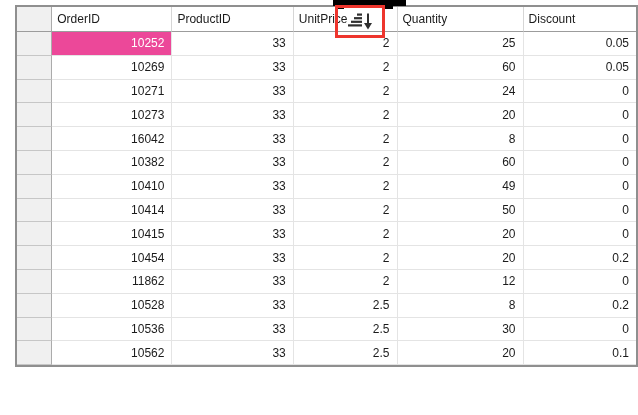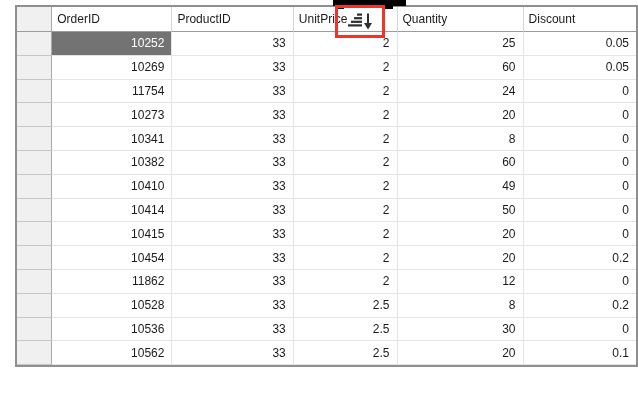--- a/index.html
+++ b/index.html
@@ -38,21 +38,21 @@
     border-right:1px solid #e4e4e4;
     border-bottom:1px solid #e4e4e4;
     vertical-align:middle; background:#ffffff;
   }
   tbody td:last-child { border-right:none; }
   tbody td.rowhdr {
     background:#f0f0f0;
     border-right:1px solid #ababab;
     border-bottom:1px solid #c6c6c6;
   }
-  tbody td.selected { background:#737373; color:#ffffff; }
+  tbody td.selected { background:#ec4899; color:#ffffff; }
 
   
   .black-marker { position:absolute; left:333px; top:0; width:73px; height:6px; background:#000000; }
   .black-nub-left  { position:absolute; left:336px; top:6px; width:8px;  height:3px; background:#000000; }
   .black-nub-right { position:absolute; left:383px; top:6px; width:10px; height:3px; background:#000000; }
   .red-box {
     position:absolute; left:335px; top:5px; width:50px; height:33px;
     border:3px solid #ee352d; background:transparent; pointer-events:none;
   }
   .sort-icon { position:absolute; left:347px; top:12px; width:27px; height:19px; }
@@ -91,37 +91,37 @@
       <tr>
         <td class="rowhdr"></td>
         <td>10269</td>
         <td>33</td>
         <td>2</td>
         <td>60</td>
         <td>0.05</td>
       </tr>
       <tr>
         <td class="rowhdr"></td>
-        <td>11754</td>
+        <td>10271</td>
         <td>33</td>
         <td>2</td>
         <td>24</td>
         <td>0</td>
       </tr>
       <tr>
         <td class="rowhdr"></td>
         <td>10273</td>
         <td>33</td>
         <td>2</td>
         <td>20</td>
         <td>0</td>
       </tr>
       <tr>
         <td class="rowhdr"></td>
-        <td>10341</td>
+        <td>16042</td>
         <td>33</td>
         <td>2</td>
         <td>8</td>
         <td>0</td>
       </tr>
       <tr>
         <td class="rowhdr"></td>
         <td>10382</td>
         <td>33</td>
         <td>2</td>

